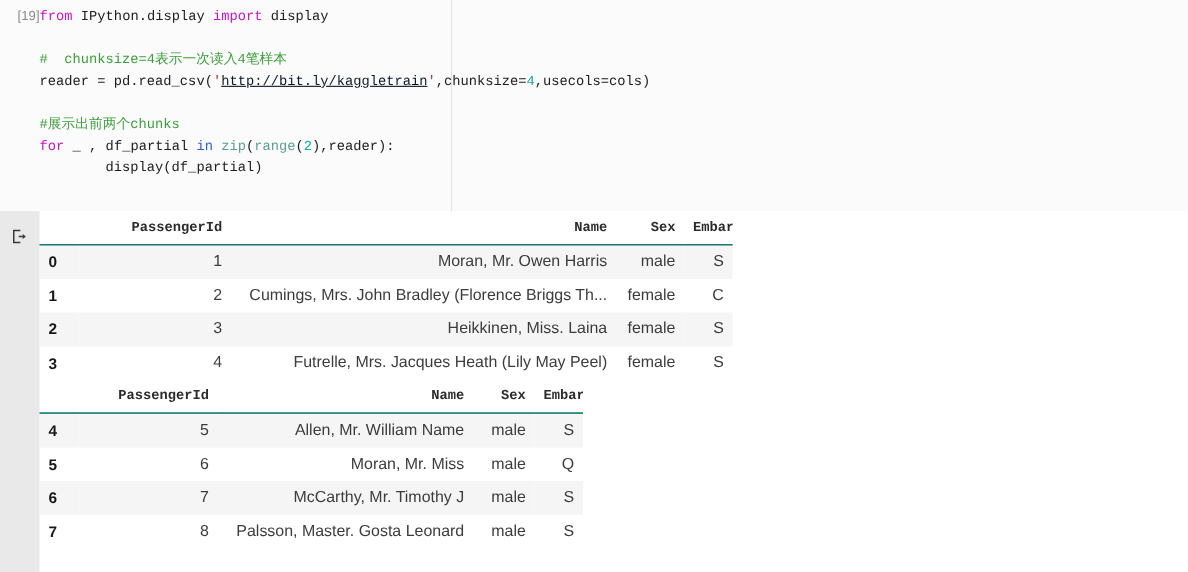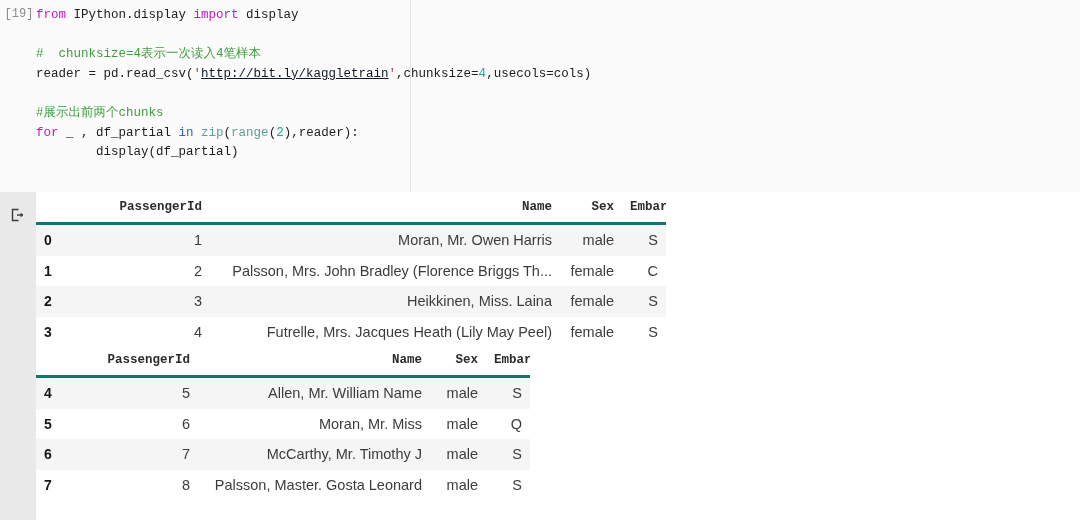--- a/index.html
+++ b/index.html
@@ -29,22 +29,22 @@
     top: 0;
     width: 36px;
     height: 192px;
     background: #fbfbfb;
   }
   .prompt {
     position: absolute;
     left: 2px;
     top: 7px;
     width: 34px;
-    text-align: center;
-    font-family: Liberation Mono, monospace;
+    text-align: right;
+    font-family: Liberation Sans, sans-serif;
     font-size: 12px;
     color: #8a8a8a;
     letter-spacing: 0px;
     white-space: nowrap;
   }
   .ruler {
     position: absolute;
     left: 410px;
     top: 0;
     width: 1px;
@@ -116,21 +116,21 @@
   }
   table.df thead th {
     font-family: "Liberation Mono", monospace;
     font-size: 12.5px;
     font-weight: 700;
     color: #2b2b2b;
     text-align: right;
     height: 30px;
     background: #ffffff;
   }
-  table.df thead tr { border-bottom: 3px solid #0f766e; }
+  table.df thead tr { border-bottom: 1px solid #0f766e; }
   table.df tbody td {
     font-family: "Liberation Sans", sans-serif;
     font-size: 14.5px;
     color: #3c3c3c;
     text-align: right;
     height: 30.5px;
   }
   table.df tbody th.idx {
     font-family: "Liberation Sans", sans-serif;
     font-size: 14px;
@@ -206,21 +206,21 @@
           <tr class="even">
             <th class="idx">0</th>
             <td>1</td>
             <td>Moran, Mr. Owen Harris</td>
             <td>male</td>
             <td>S</td>
           </tr>
           <tr class="odd">
             <th class="idx">1</th>
             <td>2</td>
-            <td>Palsson, Mrs. John Bradley (Florence Briggs Th...</td>
+            <td>Cumings, Mrs. John Bradley (Florence Briggs Th...</td>
             <td>female</td>
             <td>C</td>
           </tr>
           <tr class="even">
             <th class="idx">2</th>
             <td>3</td>
             <td>Heikkinen, Miss. Laina</td>
             <td>female</td>
             <td>S</td>
           </tr>

